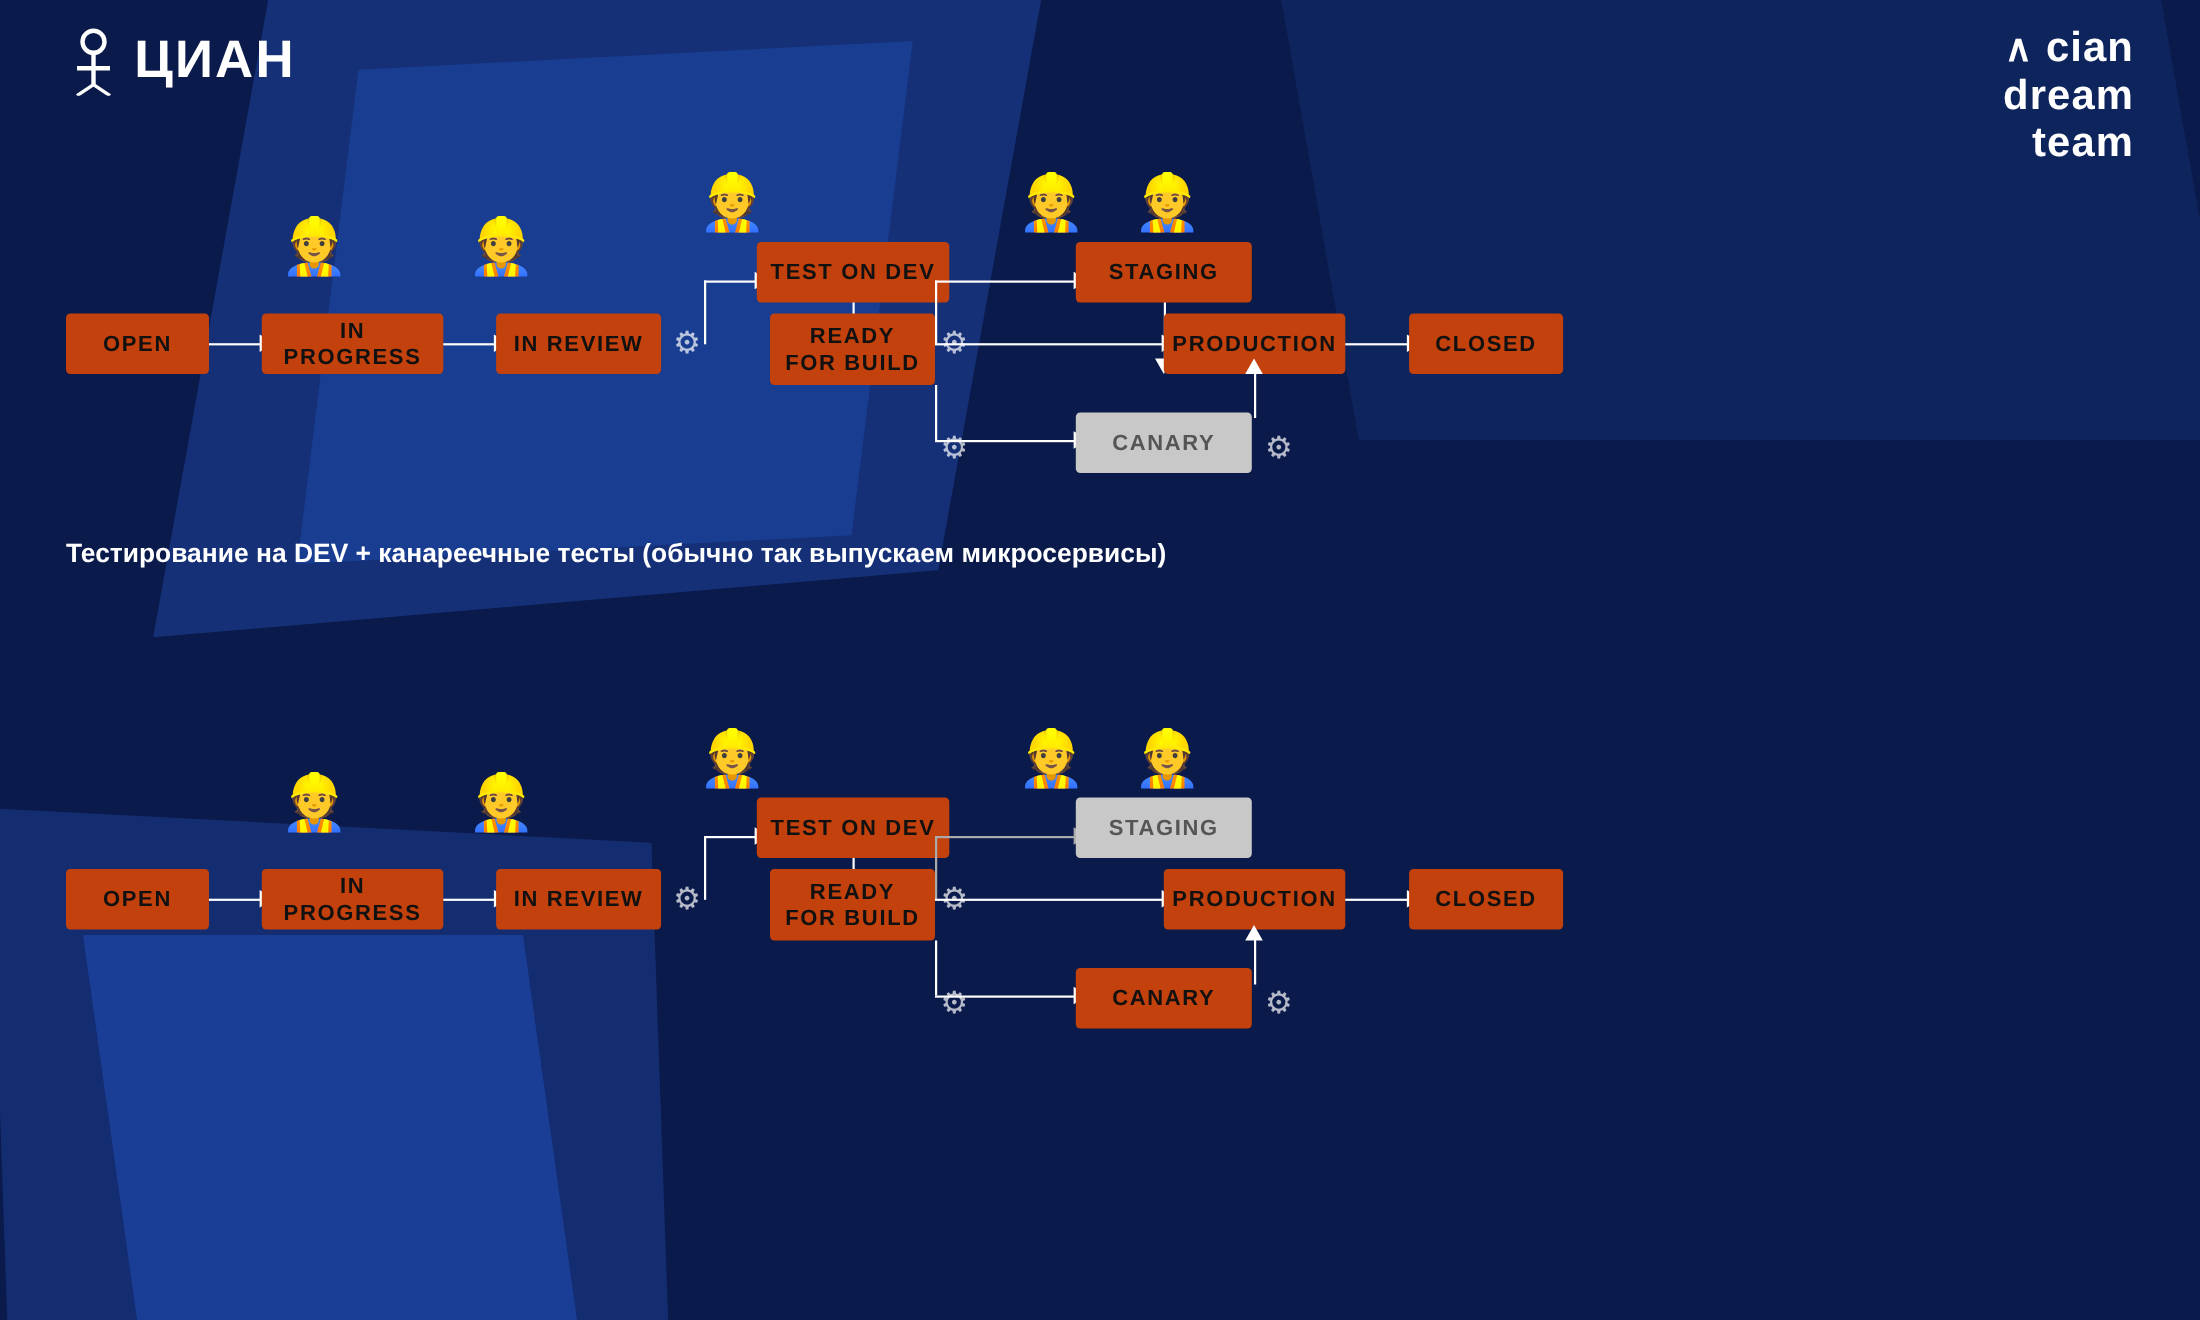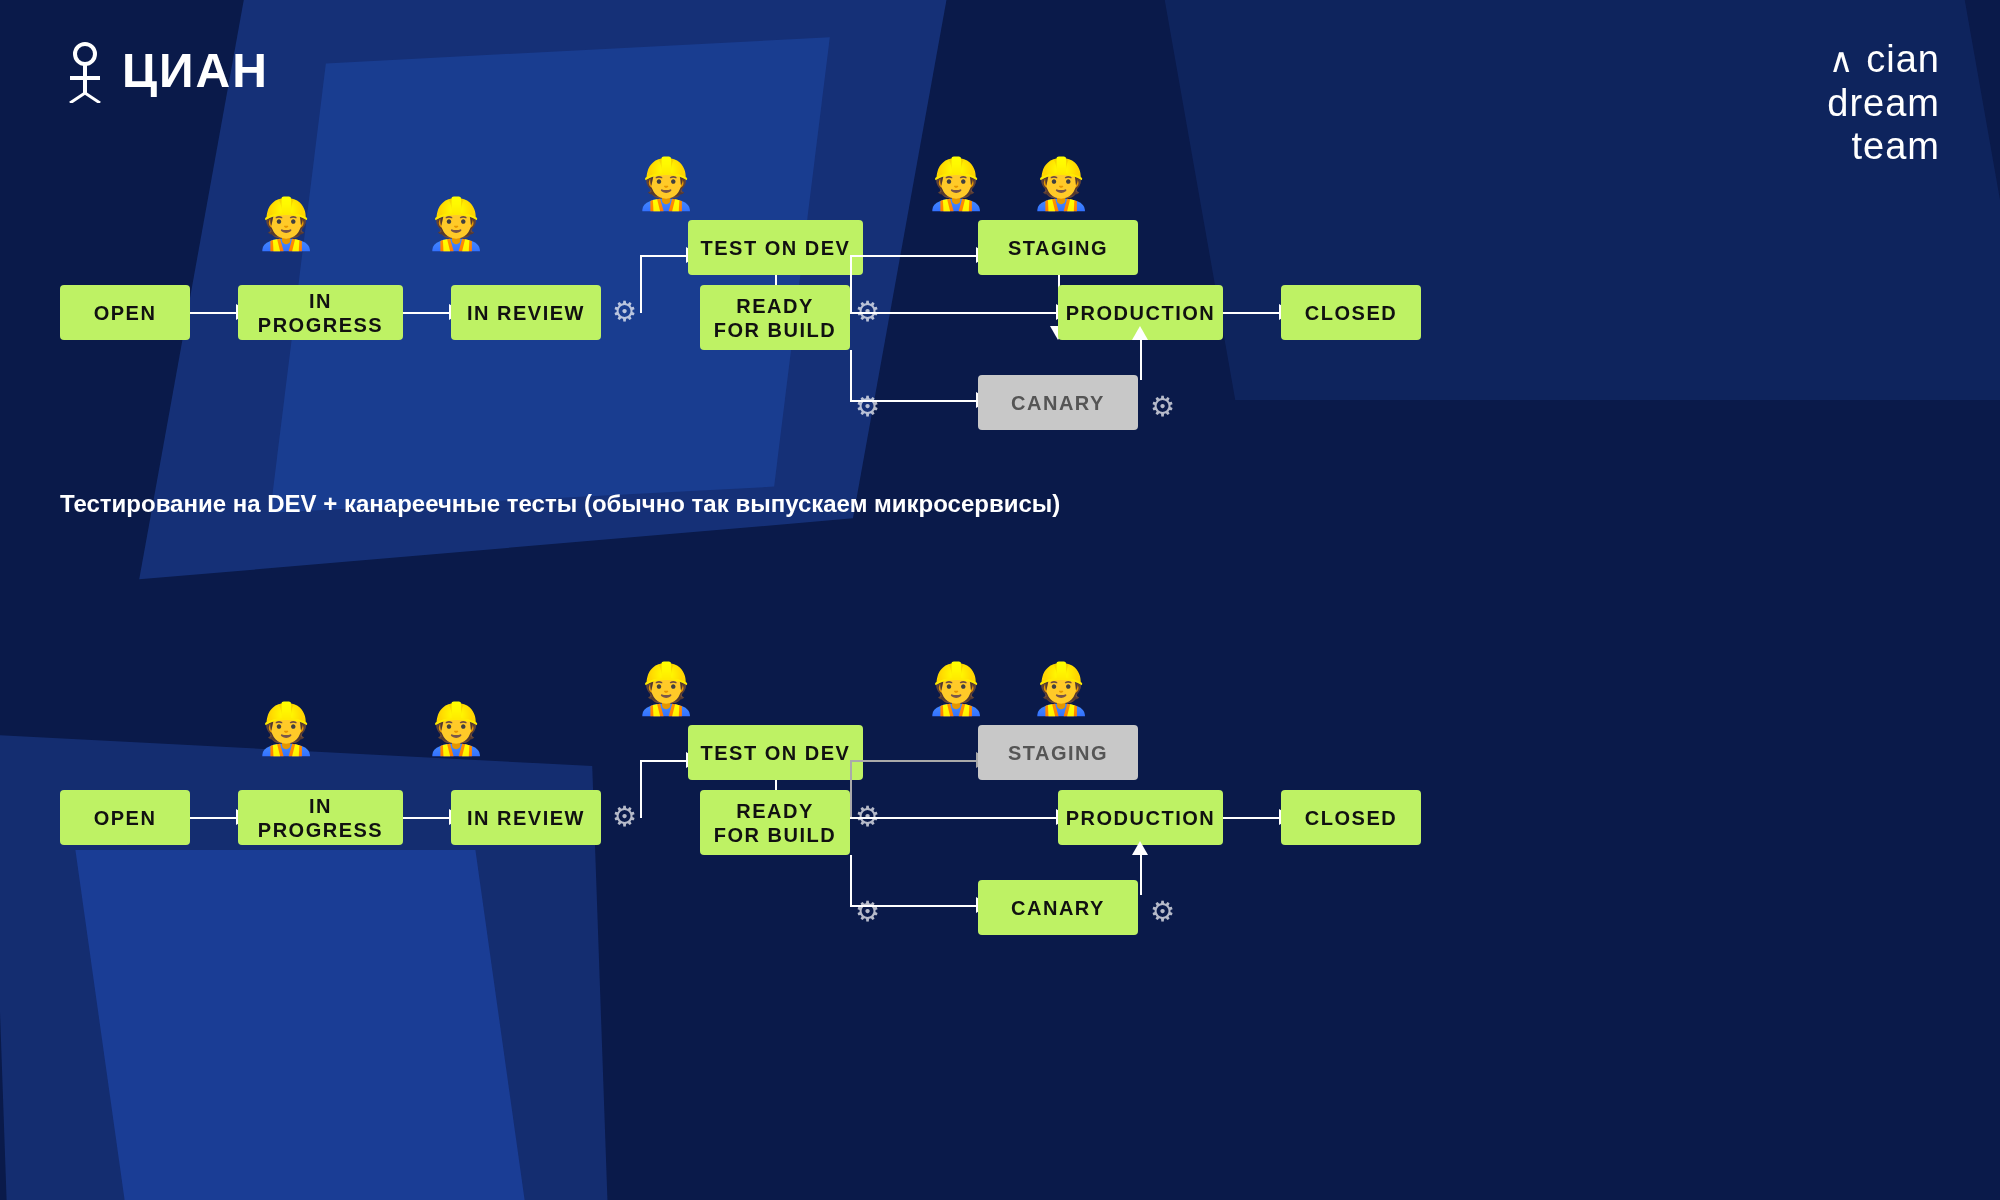--- a/index.html
+++ b/index.html
@@ -76,21 +76,21 @@
       transform: skewX(10deg);
       opacity: 0.3;
     }
 
     
     .header {
       position: absolute;
       top: 0;
       left: 0;
       width: 100%;
-      padding: 38px 60px;
+      padding: 22px 60px;
       display: flex;
       justify-content: space-between;
       align-items: flex-start;
       z-index: 10;
     }
 
     .logo-cian {
       display: flex;
       align-items: center;
       gap: 12px;
@@ -114,21 +114,21 @@
       left: 60px;
       color: white;
       font-size: 24px;
       font-weight: 700;
       z-index: 10;
     }
 
     
     .flow-box {
       position: absolute;
-      background: #bef264;
+      background: #c2410c;
       border-radius: 4px;
       display: flex;
       align-items: center;
       justify-content: center;
       text-align: center;
       font-weight: 700;
       font-size: 20px;
       letter-spacing: 1.5px;
       color: #111;
       line-height: 1.2;
@@ -222,21 +222,21 @@
       <circle cx="25" cy="16" r="10" stroke="white" stroke-width="4" fill="none"></circle>
       <line x1="25" y1="26" x2="25" y2="55" stroke="white" stroke-width="4"></line>
       <line x1="10" y1="40" x2="40" y2="40" stroke="white" stroke-width="4"></line>
       <line x1="25" y1="55" x2="10" y2="65" stroke="white" stroke-width="3"></line>
       <line x1="25" y1="55" x2="40" y2="65" stroke="white" stroke-width="3"></line>
     </svg>
     <span class="logo-cian-text">ЦИАН</span>
   </div>
 
   <div class="logo-right">
-    <div style="color:white; font-size:38px; font-weight:400; line-height:1.15; letter-spacing:1px;">
+    <div style="color:white; font-size:38px; font-weight:700; line-height:1.15; letter-spacing:1px;">
       <span style="font-size:34px;">∧</span> cian<br>dream<br>team
     </div>
   </div>
 </div>
 
 <div class="emoji" style="top:195px; left:255px;">👷</div>
 <div class="emoji" style="top:195px; left:425px;">👷</div>
 <div class="emoji" style="top:155px; left:635px;">👷</div>
 <div class="emoji" style="top:155px; left:925px;">👷</div>
 

